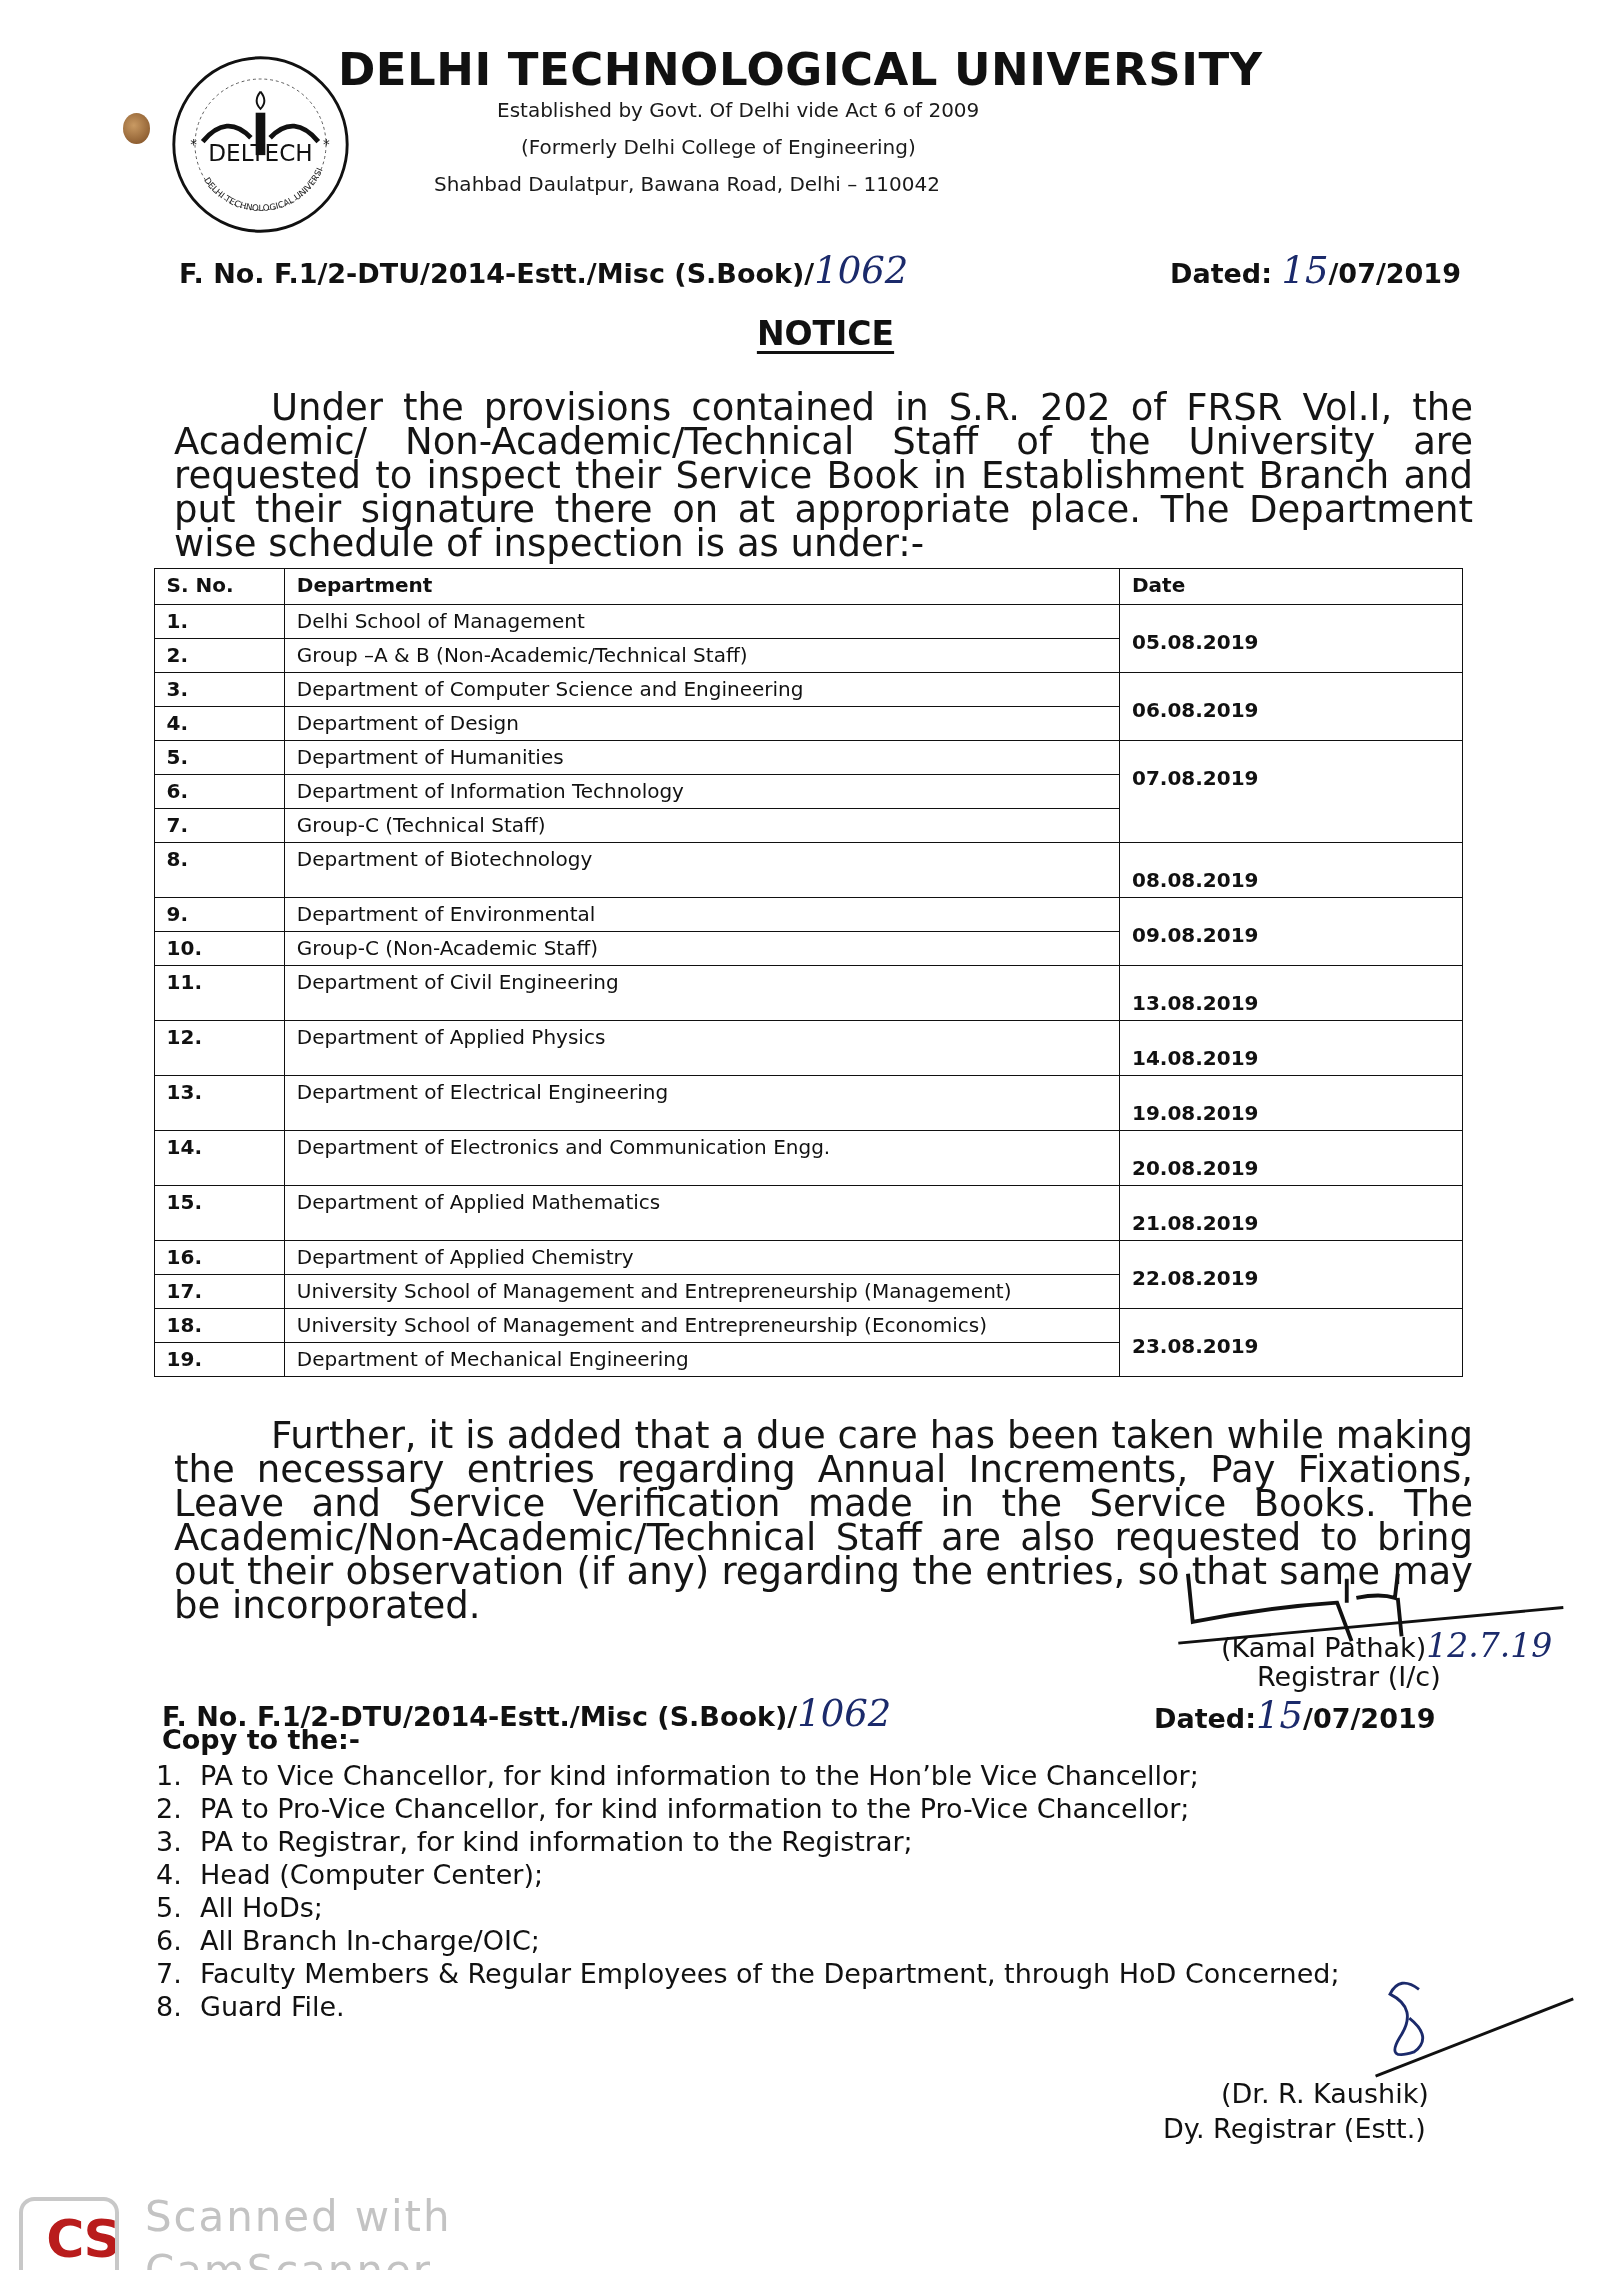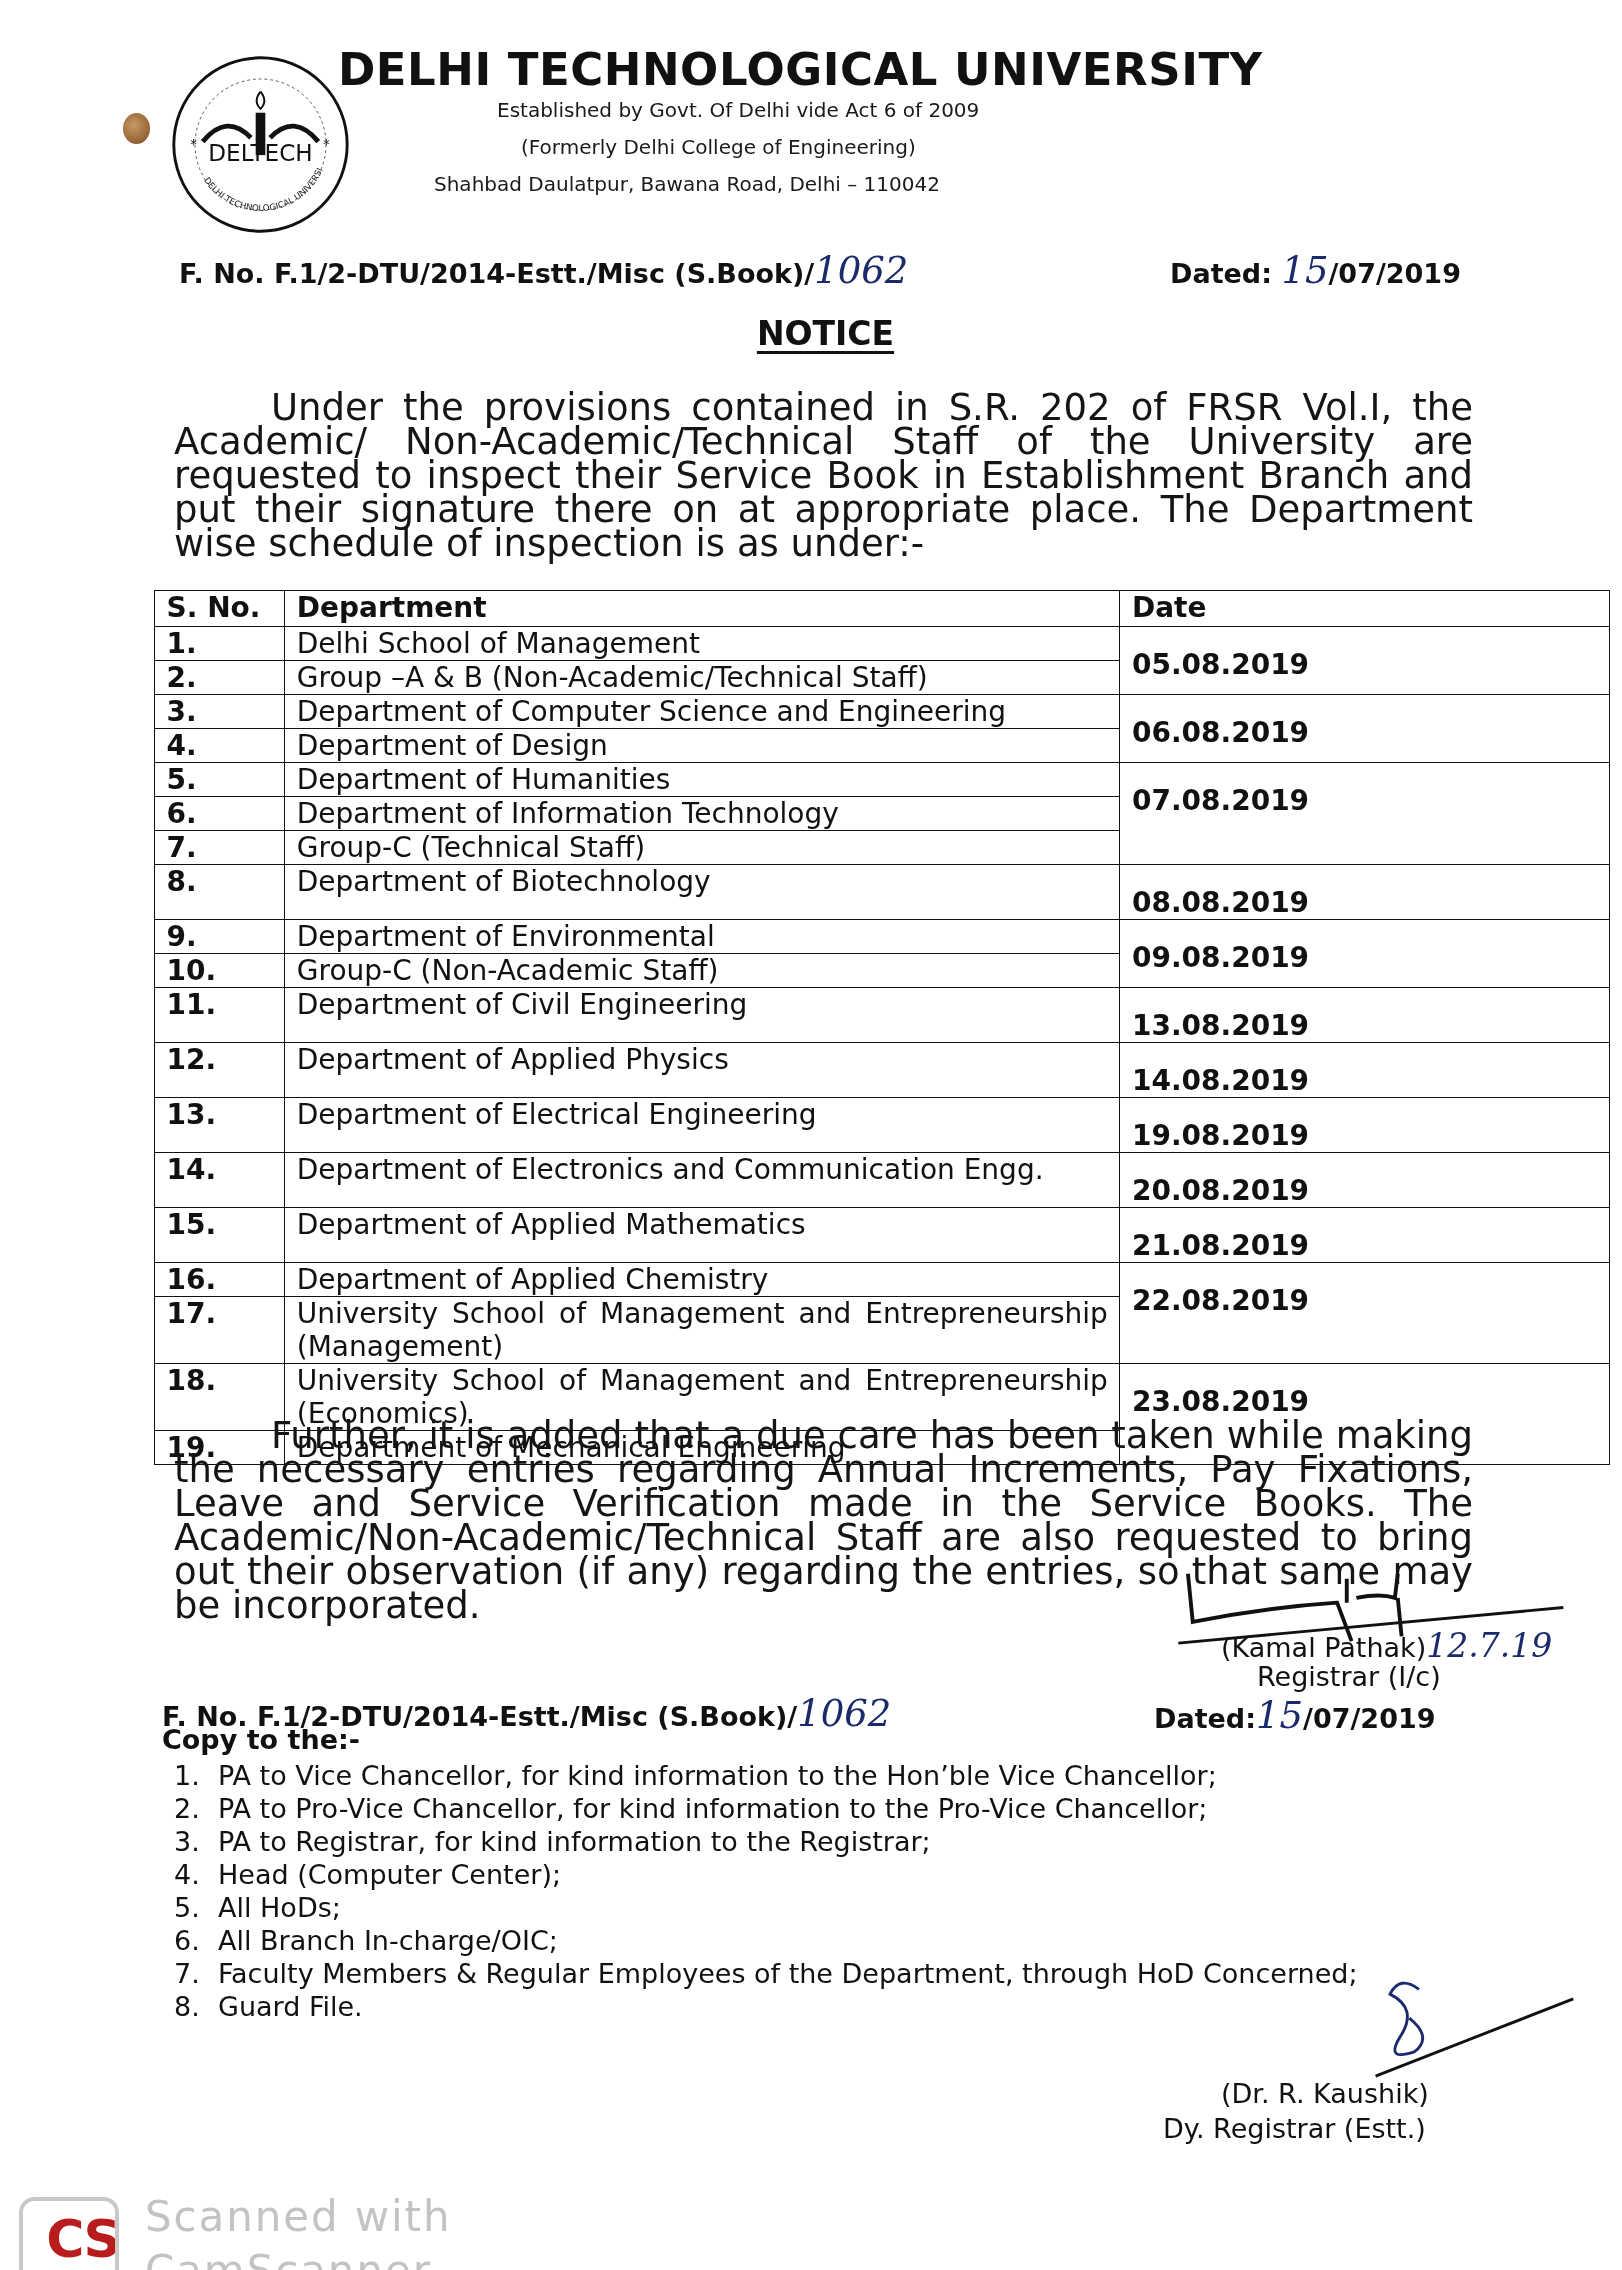--- a/index.html
+++ b/index.html
@@ -6,29 +6,29 @@
   body { width:1622px; height:2271px; position:relative; overflow:hidden;
          font-family:"DejaVu Sans", sans-serif; color:#111; }
   .abs { position:absolute; }
   .title { left:338px; top:43px; font-size:45px; font-weight:bold; letter-spacing:0.5px; white-space:nowrap; }
   .sub { font-size:20px; white-space:nowrap; color:#1a1a1a; }
   .fno { font-size:27px; font-weight:bold; white-space:nowrap; }
   .hand { font-family:"DejaVu Serif", serif; font-style:italic; font-weight:normal; color:#1b2a6b; font-size:37px; }
   .notice { left:0; width:1651px; text-align:center; top:314px; font-size:33px; font-weight:bold; text-decoration:underline; text-underline-offset:5.8px; }
   .para { left:174px; width:1299px; font-size:37px; line-height:34px; text-align:justify; color:#151515; }
   .para .indent { display:inline-block; width:97px; }
-  table.sched { position:absolute; left:154px; top:590px; width:1456px; border-collapse:collapse; font-size:28px; }
+  table.sched { position:absolute; left:154px; top:568px; width:1309px; border-collapse:collapse; font-size:20px; }
   table.sched td, table.sched th { border:1.9px solid #111; padding:0 11.6px; vertical-align:top; line-height:33px; text-align:left; }
   table.sched th { font-weight:bold; height:35px; }
   table.sched td.sno { font-weight:bold; width:106px; }
   table.sched td.dept { width:811px; }
   table.sched td.date { font-weight:bold; padding-top:21px; }
   table.sched td.deptwrap { text-align:justify; text-align-last:left; }
   .copy-title { left:162px; top:1724px; font-size:27px; font-weight:bold; }
-  .copy-list { left:174px; top:1759px; font-size:27px; line-height:33px; margin:0; padding:0; list-style:none; }
+  .copy-list { left:156px; top:1759px; font-size:27px; line-height:33px; margin:0; padding:0; list-style:none; }
   .copy-list li { white-space:nowrap; }
   .copy-list .num { display:inline-block; width:44px; }
   .sigtext { font-size:27px; white-space:nowrap; }
   .cs-logo { left:19.3px; top:2197px; width:100px; height:100px; border:4.8px solid #c8c8c8; border-radius:15.4px; box-sizing:border-box; overflow:hidden; }
   .cs-logo .cs-text { position:absolute; left:23px; top:7.7px; font-size:52px; font-weight:bold; color:#b91c1c; letter-spacing:-1.9px; }
   .cs-logo .cs-bar { position:absolute; left:0; right:0; bottom:0; height:23px; background:#c3c3c3; }
   .cs-caption { left:145px; top:2190px; font-size:42px; line-height:54px; color:#c3c3c3; letter-spacing:1.9px; }
 </style>
 </head>
 <body>

